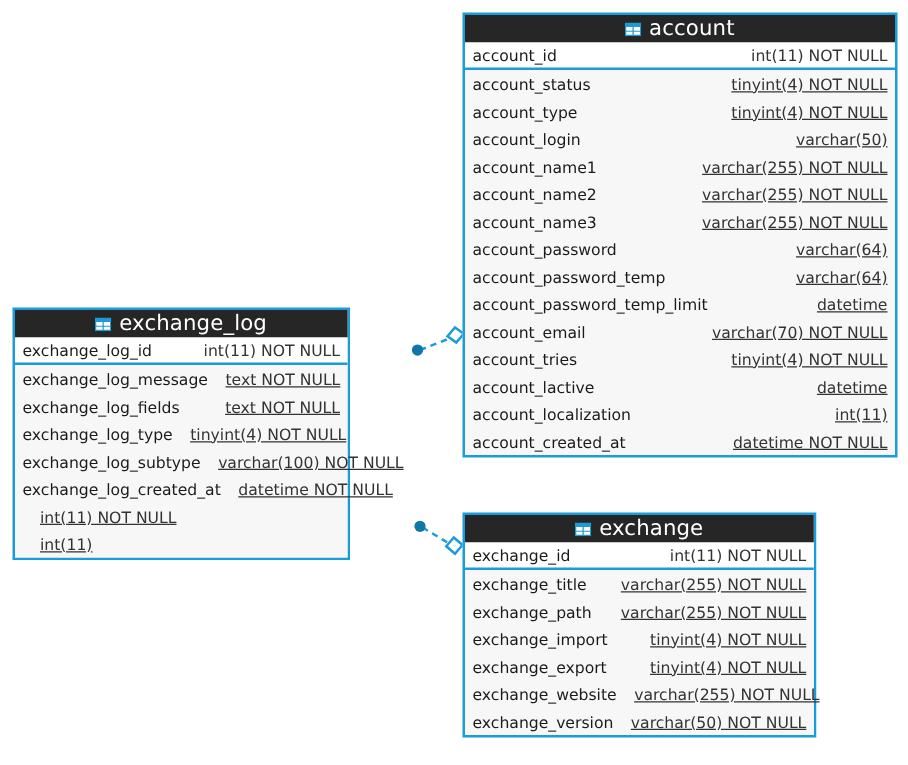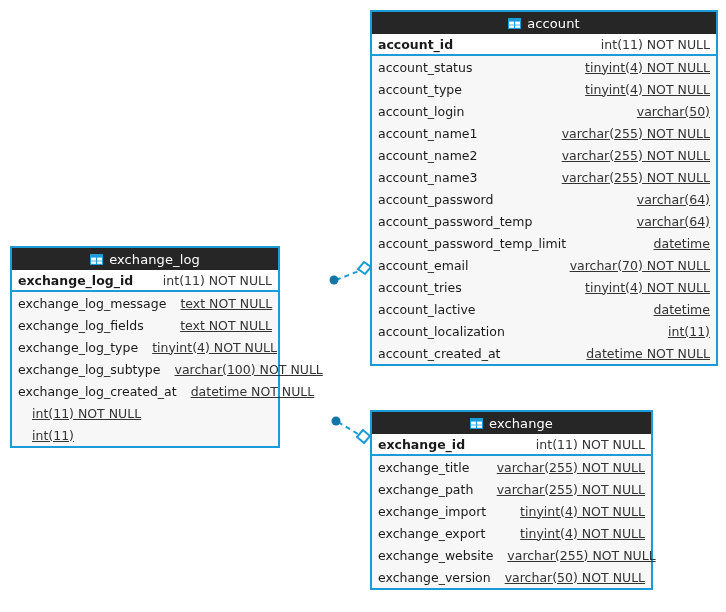--- a/index.html
+++ b/index.html
@@ -23,21 +23,21 @@
     background: #ffffff;
   }
   .entity-header {
     height: 22px;
     background: #262626;
     color: #ffffff;
     display: flex;
     align-items: center;
     justify-content: center;
     gap: 6px;
-    font-size: 13px;
+    font-size: 17px;
     letter-spacing: 0.1px;
   }
   .table-icon {
     display: inline-block;
     width: 13px;
     height: 11px;
     position: relative;
     flex: 0 0 auto;
   }
   .table-icon svg { display: block; }
@@ -51,21 +51,21 @@
     align-items: center;
     justify-content: space-between;
     height: 22px;
     padding: 0 6px;
     background: #ffffff;
     border-bottom: 2px solid #1b9bd8;
     font-size: 12.5px;
     color: #1a1a1a;
     box-sizing: border-box;
   }
-  .pk-row .col-name { font-weight: bold; text-align: center; }
+  .pk-row .col-name { font-weight: normal; text-align: center; }
   .pk-row .col-type { font-weight: normal; color: #333333; }
 
   .rows {
     background: #f7f7f7;
   }
   .field-row {
     display: flex;
     align-items: center;
     justify-content: space-between;
     height: 22px;

